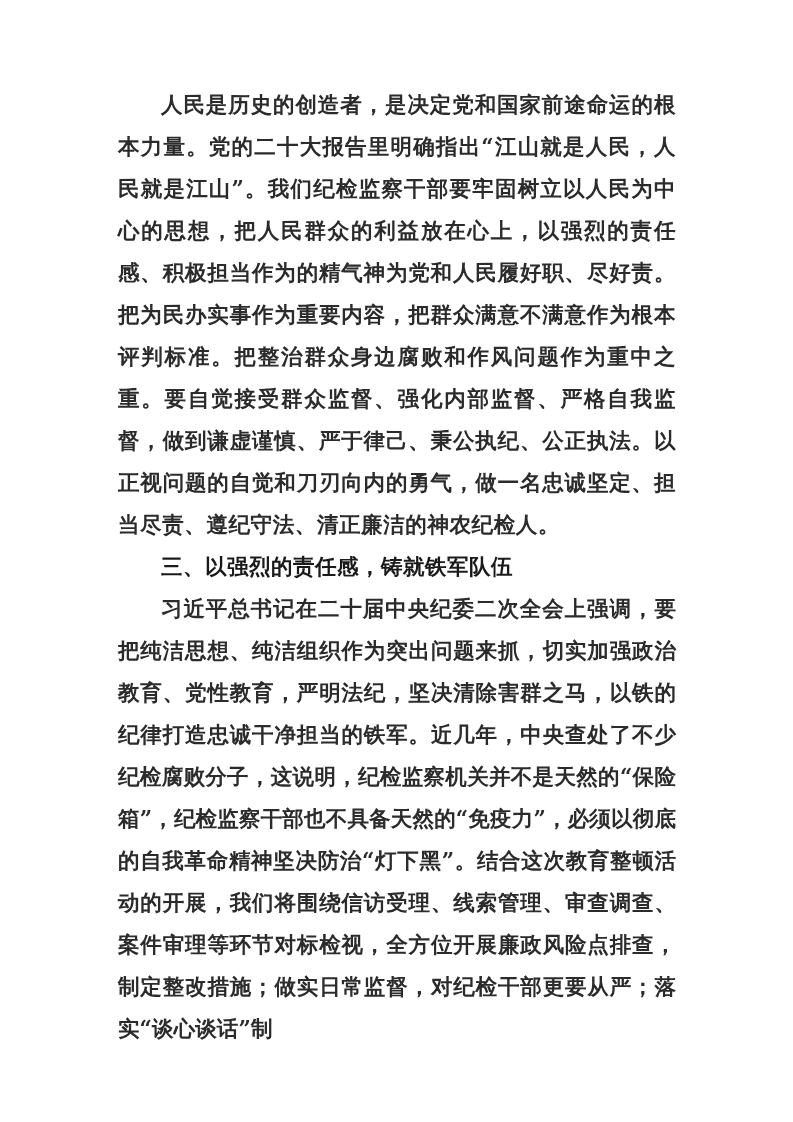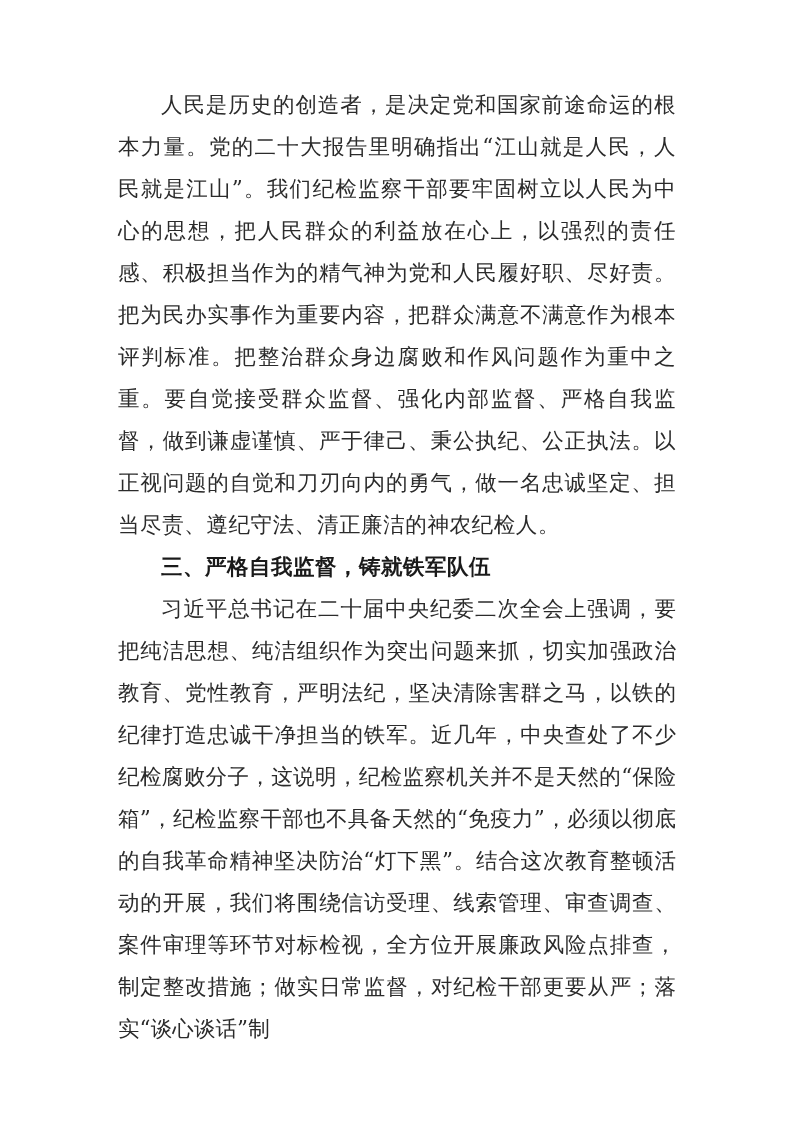--- a/index.html
+++ b/index.html
@@ -33,21 +33,21 @@
   .para {
     margin: 0;
     font-family: "DejaVu Serif", "Liberation Serif", serif;
     font-size: 21.5px;
     line-height: 42px;
     color: #2b2b2b;
     text-align: justify;
     text-justify: inter-ideograph;
     text-indent: 2em;
     letter-spacing: 0.6px;
-    font-weight: 400;
+    font-weight: 700;
   }
 
   
   .heading {
     margin: 0;
     font-family: "Liberation Sans", "DejaVu Sans", sans-serif;
     font-size: 21.5px;
     line-height: 42px;
     color: #1a1a1a;
     font-weight: bold;
@@ -62,18 +62,18 @@
   }
 </style>
 </head>
 <body>
 
 <div class="page">
   <div class="page-body">
 
     <p class="para">人民是历史的创造者，是决定党和国家前途命运的根本力量。党的二十大报告里明确指出“江山就是人民，人民就是江山”。我们纪检监察干部要牢固树立以人民为中心的思想，把人民群众的利益放在心上，以强烈的责任感、积极担当作为的精气神为党和人民履好职、尽好责。把为民办实事作为重要内容，把群众满意不满意作为根本评判标准。把整治群众身边腐败和作风问题作为重中之重。要自觉接受群众监督、强化内部监督、严格自我监督，做到谦虚谨慎、严于律己、秉公执纪、公正执法。以正视问题的自觉和刀刃向内的勇气，做一名忠诚坚定、担当尽责、遵纪守法、清正廉洁的神农纪检人。</p>
 
-    <p class="heading">三、严格自我监督，铸就铁军队伍</p>
+    <p class="heading">三、以强烈的责任感，铸就铁军队伍</p>
 
     <p class="para tight">习近平总书记在二十届中央纪委二次全会上强调，要把纯洁思想、纯洁组织作为突出问题来抓，切实加强政治教育、党性教育，严明法纪，坚决清除害群之马，以铁的纪律打造忠诚干净担当的铁军。近几年，中央查处了不少纪检腐败分子，这说明，纪检监察机关并不是天然的“保险箱”，纪检监察干部也不具备天然的“免疫力”，必须以彻底的自我革命精神坚决防治“灯下黑”。结合这次教育整顿活动的开展，我们将围绕信访受理、线索管理、审查调查、案件审理等环节对标检视，全方位开展廉政风险点排查，制定整改措施；做实日常监督，对纪检干部更要从严；落实“谈心谈话”制</p>
 
   </div>
 </div>
 
 </body></html>

